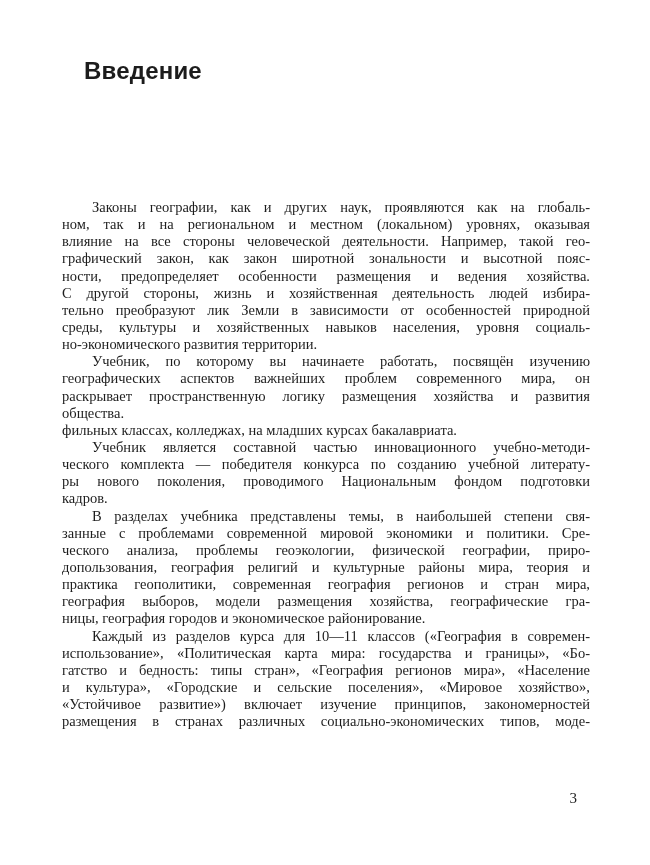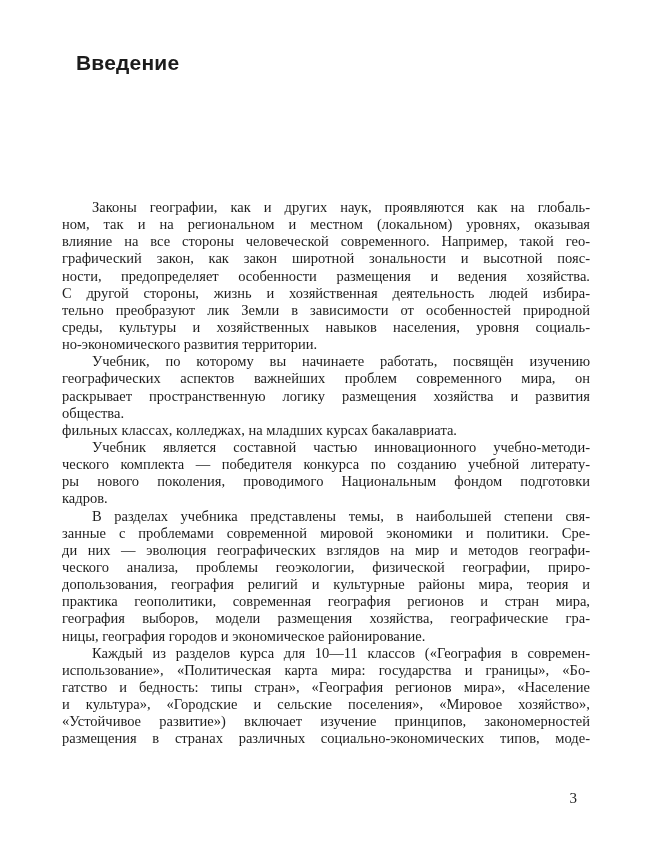--- a/index.html
+++ b/index.html
@@ -11,24 +11,24 @@
     width: 650px;
     height: 865px;
     background: #ffffff;
     overflow: hidden;
     font-family: "Liberation Serif", serif;
   }
   .heading {
     position: absolute;
     left: 76px;
     top: 51px;
-    margin: 0;
+    margin: 8px;
     font-family: "Liberation Sans", sans-serif;
     font-weight: 700;
-    font-size: 21px;
+    font-size: 24px;
     line-height: 24px;
     color: #1c1c1c;
     letter-spacing: 0.2px;
   }
   .body-text {
     position: absolute;
     left: 62px;
     top: 199px;
     width: 528px;
     color: #1d1d1d;
@@ -62,39 +62,38 @@
 </style>
 </head>
 <body>
 
 <div class="page">
   <h1 class="heading">Введение</h1>
 
   <div class="body-text">
       <div class="line first">Законы географии, как и других наук, проявляются как на глобаль-</div>
       <div class="line">ном, так и на региональном и местном (локальном) уровнях, оказывая</div>
-      <div class="line">влияние на все стороны человеческой современного. Например, такой гео-</div>
+      <div class="line">влияние на все стороны человеческой деятельности. Например, такой гео-</div>
       <div class="line">графический закон, как закон широтной зональности и высотной пояс-</div>
       <div class="line">ности, предопределяет особенности размещения и ведения хозяйства.</div>
       <div class="line">С другой стороны, жизнь и хозяйственная деятельность людей избира-</div>
       <div class="line">тельно преобразуют лик Земли в зависимости от особенностей природной</div>
       <div class="line">среды, культуры и хозяйственных навыков населения, уровня социаль-</div>
       <div class="line end">но-экономического развития территории.</div>
       <div class="line first">Учебник, по которому вы начинаете работать, посвящён изучению</div>
       <div class="line">географических аспектов важнейших проблем современного мира, он</div>
       <div class="line">раскрывает пространственную логику размещения хозяйства и развития</div>
       <div class="line end">общества.</div>
       <div class="line end">фильных классах, колледжах, на младших курсах бакалавриата.</div>
       <div class="line first">Учебник является составной частью инновационного учебно-методи-</div>
       <div class="line">ческого комплекта — победителя конкурса по созданию учебной литерату-</div>
       <div class="line">ры нового поколения, проводимого Национальным фондом подготовки</div>
       <div class="line end">кадров.</div>
       <div class="line first">В разделах учебника представлены темы, в наибольшей степени свя-</div>
       <div class="line">занные с проблемами современной мировой экономики и политики. Сре-</div>
-      <div class="line">ди них — эволюция географических взглядов на мир и методов географи-</div>
       <div class="line">ческого анализа, проблемы геоэкологии, физической географии, приро-</div>
       <div class="line">допользования, география религий и культурные районы мира, теория и</div>
       <div class="line">практика геополитики, современная география регионов и стран мира,</div>
       <div class="line">география выборов, модели размещения хозяйства, географические гра-</div>
       <div class="line end">ницы, география городов и экономическое районирование.</div>
       <div class="line first">Каждый из разделов курса для 10—11 классов («География в современ-</div>
       <div class="line">использование», «Политическая карта мира: государства и границы», «Бо-</div>
       <div class="line">гатство и бедность: типы стран», «География регионов мира», «Население</div>
       <div class="line">и культура», «Городские и сельские поселения», «Мировое хозяйство»,</div>
       <div class="line">«Устойчивое развитие») включает изучение принципов, закономерностей</div>

